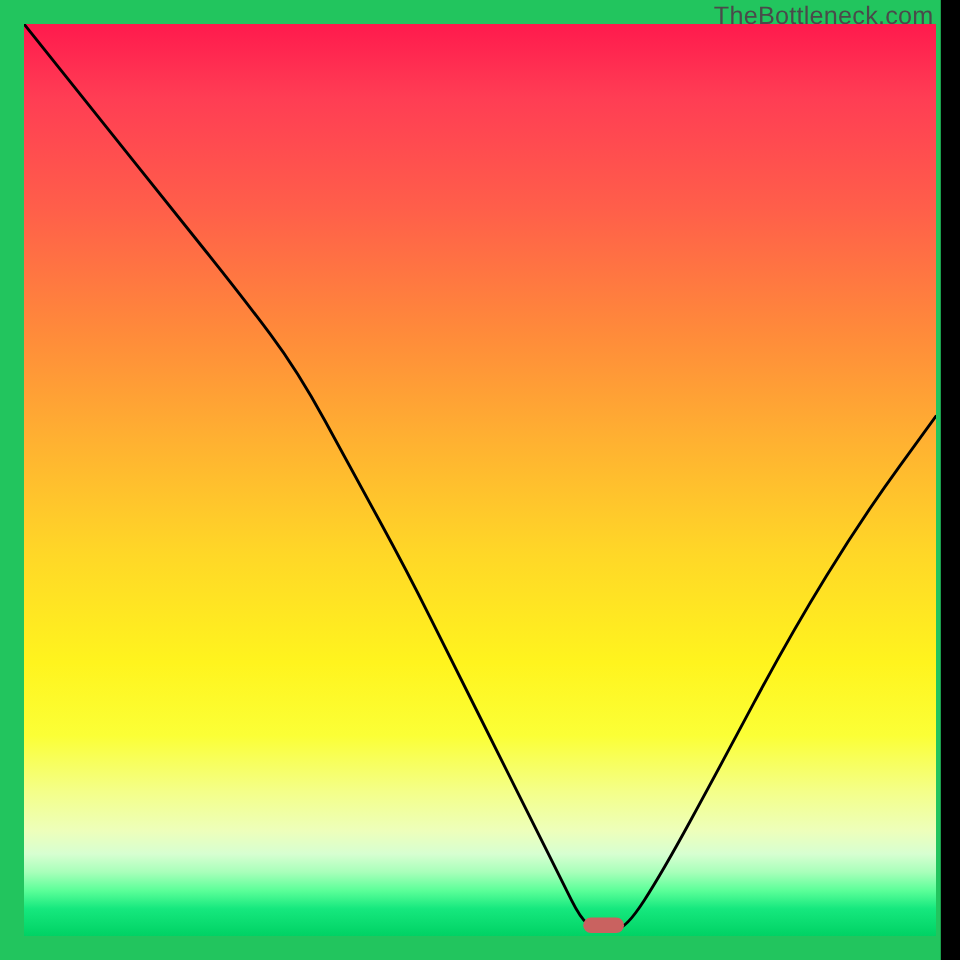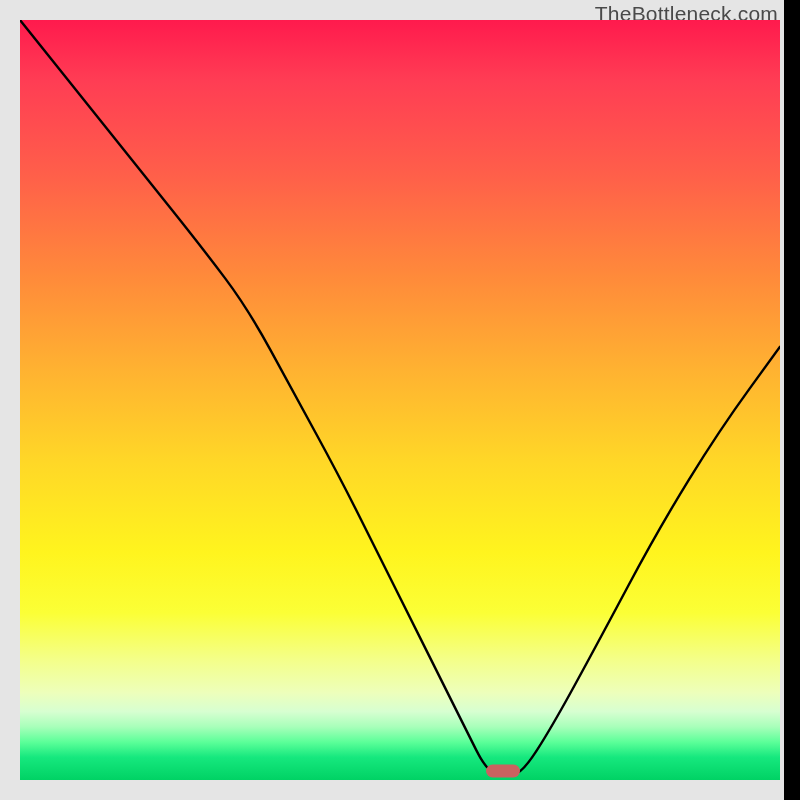--- a/index.html
+++ b/index.html
@@ -7,21 +7,21 @@
     padding: 0;
     width: 800px;
     height: 800px;
     background: #000;
     font-family: Arial, Helvetica, sans-serif;
   }
   .frame {
     position: relative;
     width: 784px;
     height: 800px;
-    background: #e5e5e5;
+    background: #22c55e;
   }
   .plot {
     position: absolute;
     left: 20px;
     top: 20px;
     width: 760px;
     height: 760px;
     background: linear-gradient(to bottom,
       #ff1a4d 0%,
       #ff3d54 8%,

